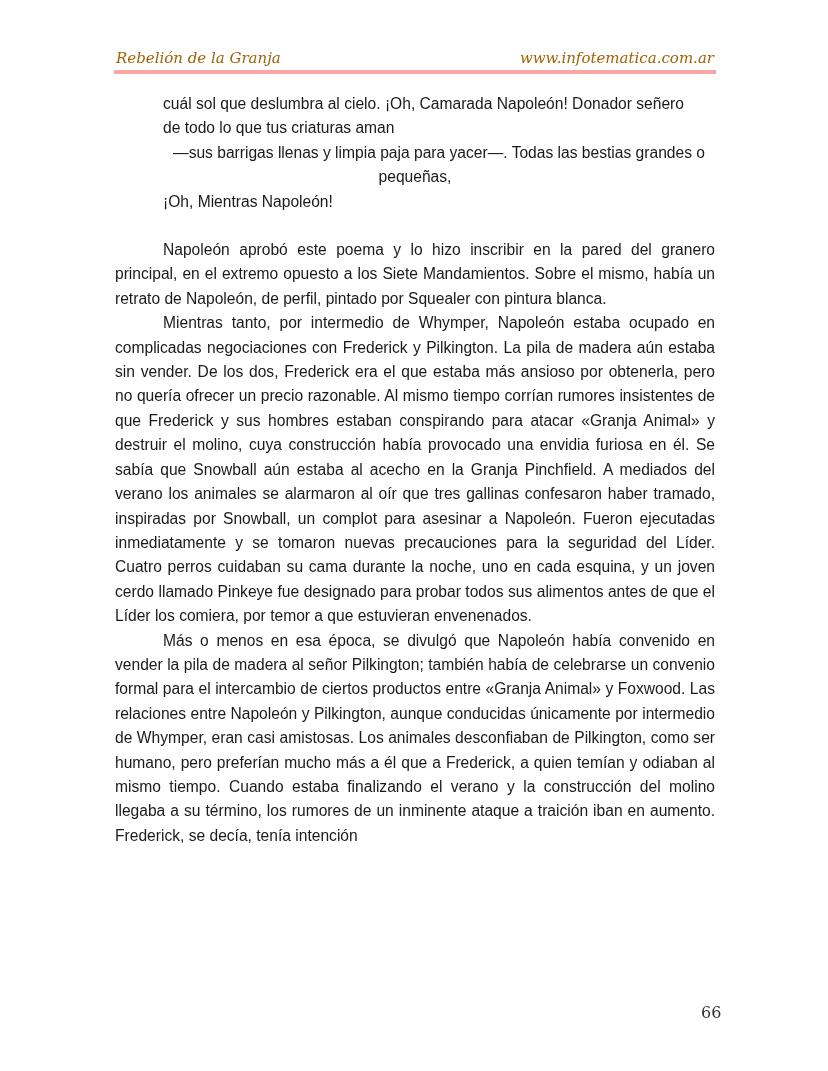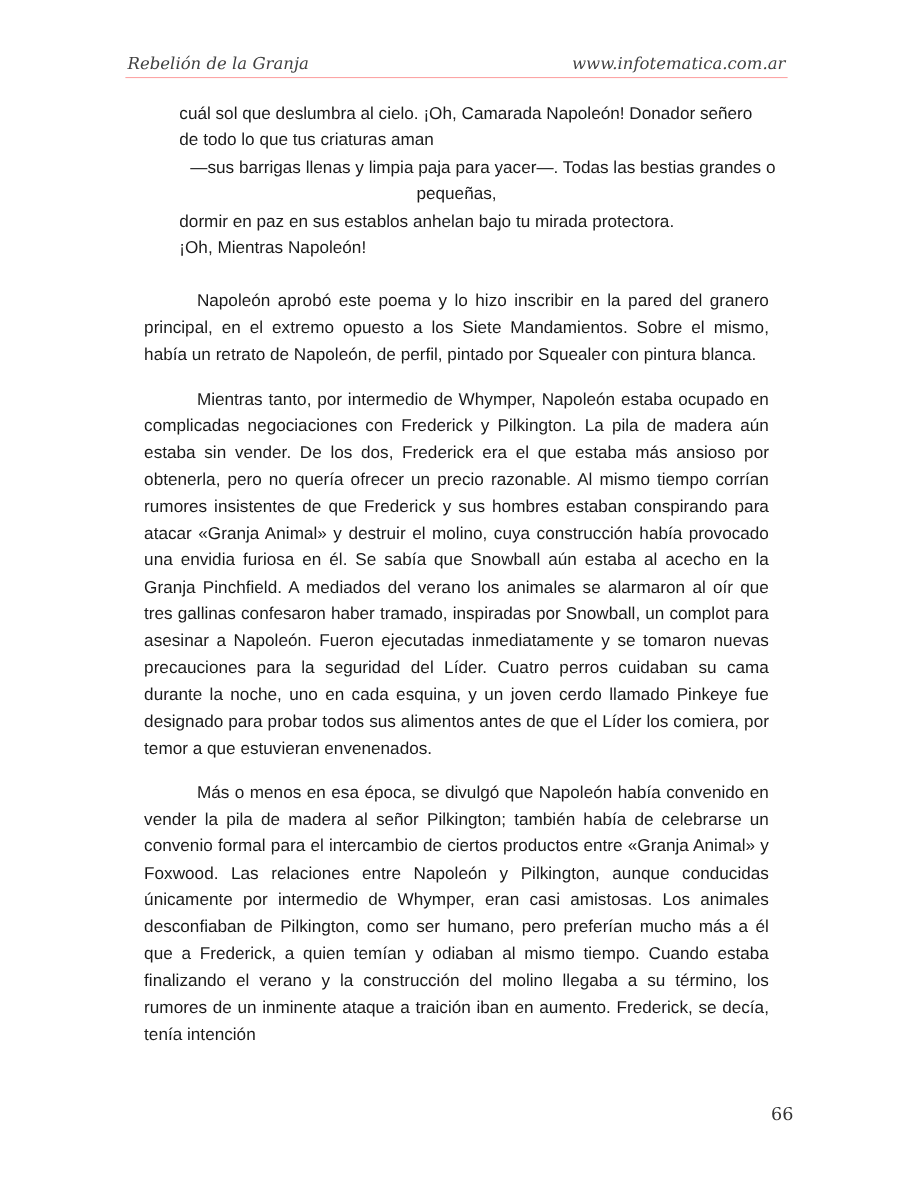--- a/index.html
+++ b/index.html
@@ -1,51 +1,50 @@
 <!DOCTYPE html>
 <html><head>
 <meta charset="utf-8">
 <style>
   html, body { margin: 0; padding: 0; background: #ffffff; }
   body { width: 828px; height: 1071px; position: relative; overflow: hidden; }
   .header {
     position: absolute; left: 114px; top: 46px; width: 602px; height: 24px;
-    border-bottom: 1px solid #fca5a5;
-    font-family: "DejaVu Serif", serif; font-style: italic; color: #404040; font-size: 15px;
+    border-bottom: 4px solid #fca5a5;
+    font-family: "DejaVu Serif", serif; font-style: italic; color: #a16207; font-size: 15px;
   }
   .header .left { position: absolute; left: 2px; top: 3px; }
   .header .right { position: absolute; right: 2px; top: 3px; }
   .body {
     position: absolute; left: 115px; top: 92px; width: 600px;
     font-family: "Liberation Sans", sans-serif; font-size: 15.6px; color: #1a1a1a;
     line-height: 24.4px;
   }
   .poem p { margin: 0; text-align: justify; }
   .poem p.ind { text-indent: 48px; }
   .prose { margin-top: 24px; }
-  .prose p { margin: 16px; text-indent: 48px; text-align: justify; }
+  .prose p { margin: 0; text-indent: 48px; text-align: justify; }
   .pagenum {
     position: absolute; left: 701px; top: 1003px;
     font-family: "DejaVu Serif", serif; font-size: 16px; color: #333;
   }
 </style>
 </head>
 <body>
 
 <div class="header">
   <span class="left">Rebelión de la Granja</span>
   <span class="right">www.infotematica.com.ar</span>
 </div>
 
 <div class="body">
   <div class="poem">
     <p class="ind">cuál sol que deslumbra al cielo. ¡Oh, Camarada Napoleón! Donador señero</p>
     <p class="ind">de todo lo que tus criaturas aman</p>
     <p class="ind" style="text-align:center">—sus barrigas llenas y limpia paja para yacer—. Todas las bestias grandes o pequeñas,</p>
-    <p class="ind">dormir en paz en sus establos anhelan bajo tu mirada protectora.</p>
     <p class="ind">¡Oh, Mientras Napoleón!</p>
   </div>
   <div class="prose">
     <p>Napoleón aprobó este poema y lo hizo inscribir en la pared del granero principal, en el extremo opuesto a los Siete Mandamientos. Sobre el mismo, había un retrato de Napoleón, de perfil, pintado por Squealer con pintura blanca.</p>
     <p>Mientras tanto, por intermedio de Whymper, Napoleón estaba ocupado en complicadas negociaciones con Frederick y Pilkington. La pila de madera aún estaba sin vender. De los dos, Frederick era el que estaba más ansioso por obtenerla, pero no quería ofrecer un precio razonable. Al mismo tiempo corrían rumores insistentes de que Frederick y sus hombres estaban conspirando para atacar «Granja Animal» y destruir el molino, cuya construcción había provocado una envidia furiosa en él. Se sabía que Snowball aún estaba al acecho en la Granja Pinchfield. A mediados del verano los animales se alarmaron al oír que tres gallinas confesaron haber tramado, inspiradas por Snowball, un complot para asesinar a Napoleón. Fueron ejecutadas inmediatamente y se tomaron nuevas precauciones para la seguridad del Líder. Cuatro perros cuidaban su cama durante la noche, uno en cada esquina, y un joven cerdo llamado Pinkeye fue designado para probar todos sus alimentos antes de que el Líder los comiera, por temor a que estuvieran envenenados.</p>
     <p>Más o menos en esa época, se divulgó que Napoleón había convenido en vender la pila de madera al señor Pilkington; también había de celebrarse un convenio formal para el intercambio de ciertos productos entre «Granja Animal» y Foxwood. Las relaciones entre Napoleón y Pilkington, aunque conducidas únicamente por intermedio de Whymper, eran casi amistosas. Los animales desconfiaban de Pilkington, como ser humano, pero preferían mucho más a él que a Frederick, a quien temían y odiaban al mismo tiempo. Cuando estaba finalizando el verano y la construcción del molino llegaba a su término, los rumores de un inminente ataque a traición iban en aumento. Frederick, se decía, tenía intención</p>
   </div>
 </div>
 
 <div class="pagenum">66</div>

